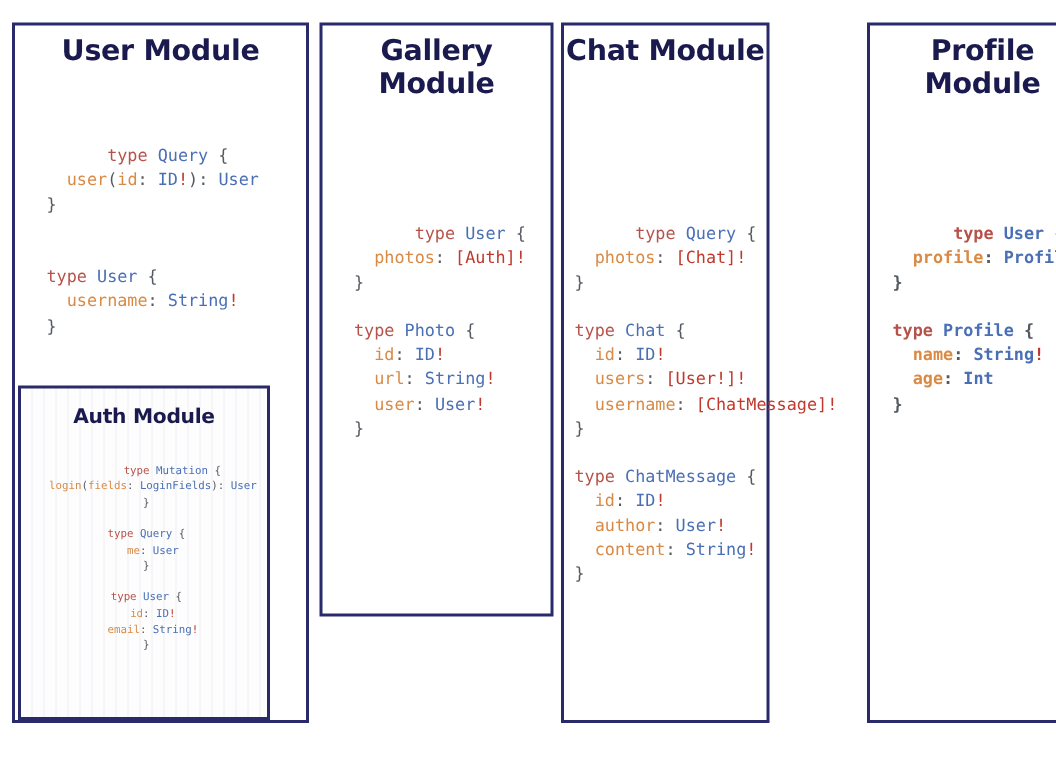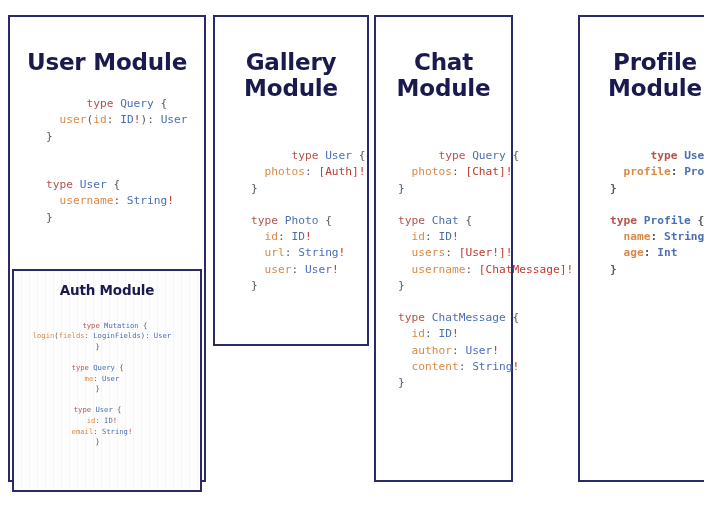--- a/index.html
+++ b/index.html
@@ -43,81 +43,81 @@
   }
 
   
   .card-title {
     text-align: center;
     font-weight: bold;
     color: #1a1a4e;
     letter-spacing: -0.2px;
     font-family: "DejaVu Sans", sans-serif;
   }
-  .title-lg { font-size: 23px; margin-top: 32px; }
+  .title-lg { font-size: 19px; margin-top: 6px; }
   .title-sm { font-size: 13.5px; margin-top: 11px; }
 
   
   .code {
     font-family: "DejaVu Sans Mono", monospace;
     white-space: pre;
     color: #555a60;
   }
   .code-lg { font-size: 11.2px; line-height: 16.2px; }
   .code-sm { font-size: 7.2px;  line-height: 10.6px; }
 
   .tok-kw    { color: #b5534a; }
   .tok-type  { color: #4a6fb5; }
   .tok-field { color: #d98a45; }
   .tok-bang  { color: #c0392b; }
   .tok-punct { color: #555a60; }
   .tok-arg   { color: #d98a45; }
 
   
-  .pad-lg { padding-left: 36px; }
+  .pad-lg { padding-left: 21px; }
   .pad-sm { padding-left: 10px; }
 </style>
 </head>
 <body>
 
 <div class="board">
 
   <div class="card" style="left:8px; top:15px; width:198px; height:467px;">
     <div class="card-title title-lg">User Module</div>
     <div class="code code-lg pad-lg" style="position:absolute; left:0; top:63px;">
       <span><span class="tok-kw">type</span> <span class="tok-type">Query</span> <span class="tok-punct">{</span>
   <span class="tok-field">user</span><span class="tok-punct">(</span><span class="tok-arg">id</span><span class="tok-punct">: </span><span class="tok-type">ID</span><span class="tok-bang">!</span><span class="tok-punct">)</span><span class="tok-punct">: </span><span class="tok-type">User</span>
 <span class="tok-punct">}</span>
 
 
 <span class="tok-kw">type</span> <span class="tok-type">User</span> <span class="tok-punct">{</span>
   <span class="tok-field">username</span><span class="tok-punct">: </span><span class="tok-type">String</span><span class="tok-bang">!</span>
 <span class="tok-punct">}</span></span>
     </div>
 
-    <div class="card-inner" style="left:2px; top:252px; width:190px; height:223px;">
+    <div class="card-inner" style="left:2px; top:240px; width:168px; height:223px;">
       <div class="card-title title-sm">Auth Module</div>
       <div class="code code-sm pad-sm" style="position:absolute; left:0; top:39px;text-align:center;">
         <span><span class="tok-kw">type</span> <span class="tok-type">Mutation</span> <span class="tok-punct">{</span>
   <span class="tok-field">login</span><span class="tok-punct">(</span><span class="tok-arg">fields</span><span class="tok-punct">: </span><span class="tok-type">LoginFields</span><span class="tok-punct">)</span><span class="tok-punct">: </span><span class="tok-type">User</span>
 <span class="tok-punct">}</span>
 
 <span class="tok-kw">type</span> <span class="tok-type">Query</span> <span class="tok-punct">{</span>
   <span class="tok-field">me</span><span class="tok-punct">: </span><span class="tok-type">User</span>
 <span class="tok-punct">}</span>
 
 <span class="tok-kw">type</span> <span class="tok-type">User</span> <span class="tok-punct">{</span>
   <span class="tok-field">id</span><span class="tok-punct">: </span><span class="tok-type">ID</span><span class="tok-bang">!</span>
   <span class="tok-field">email</span><span class="tok-punct">: </span><span class="tok-type">String</span><span class="tok-bang">!</span>
 <span class="tok-punct">}</span></span>
       </div>
     </div>
   </div>
 
-  <div class="card" style="left:213px; top:15px; width:156px; height:331px;">
+  <div class="card" style="left:213px; top:15px; width:156px; height:396px;">
     <div class="card-title title-lg">Gallery Module</div>
     <div class="code code-lg pad-lg" style="position:absolute; left:0; top:115px;">
       <span><span class="tok-kw">type</span> <span class="tok-type">User</span> <span class="tok-punct">{</span>
   <span class="tok-field">photos</span><span class="tok-punct">: </span><span class="tok-bang">[Auth</span><span class="tok-bang">]</span><span class="tok-bang">!</span>
 <span class="tok-punct">}</span>
 
 <span class="tok-kw">type</span> <span class="tok-type">Photo</span> <span class="tok-punct">{</span>
   <span class="tok-field">id</span><span class="tok-punct">: </span><span class="tok-type">ID</span><span class="tok-bang">!</span>
   <span class="tok-field">url</span><span class="tok-punct">: </span><span class="tok-type">String</span><span class="tok-bang">!</span>
   <span class="tok-field">user</span><span class="tok-punct">: </span><span class="tok-type">User</span><span class="tok-bang">!</span>

